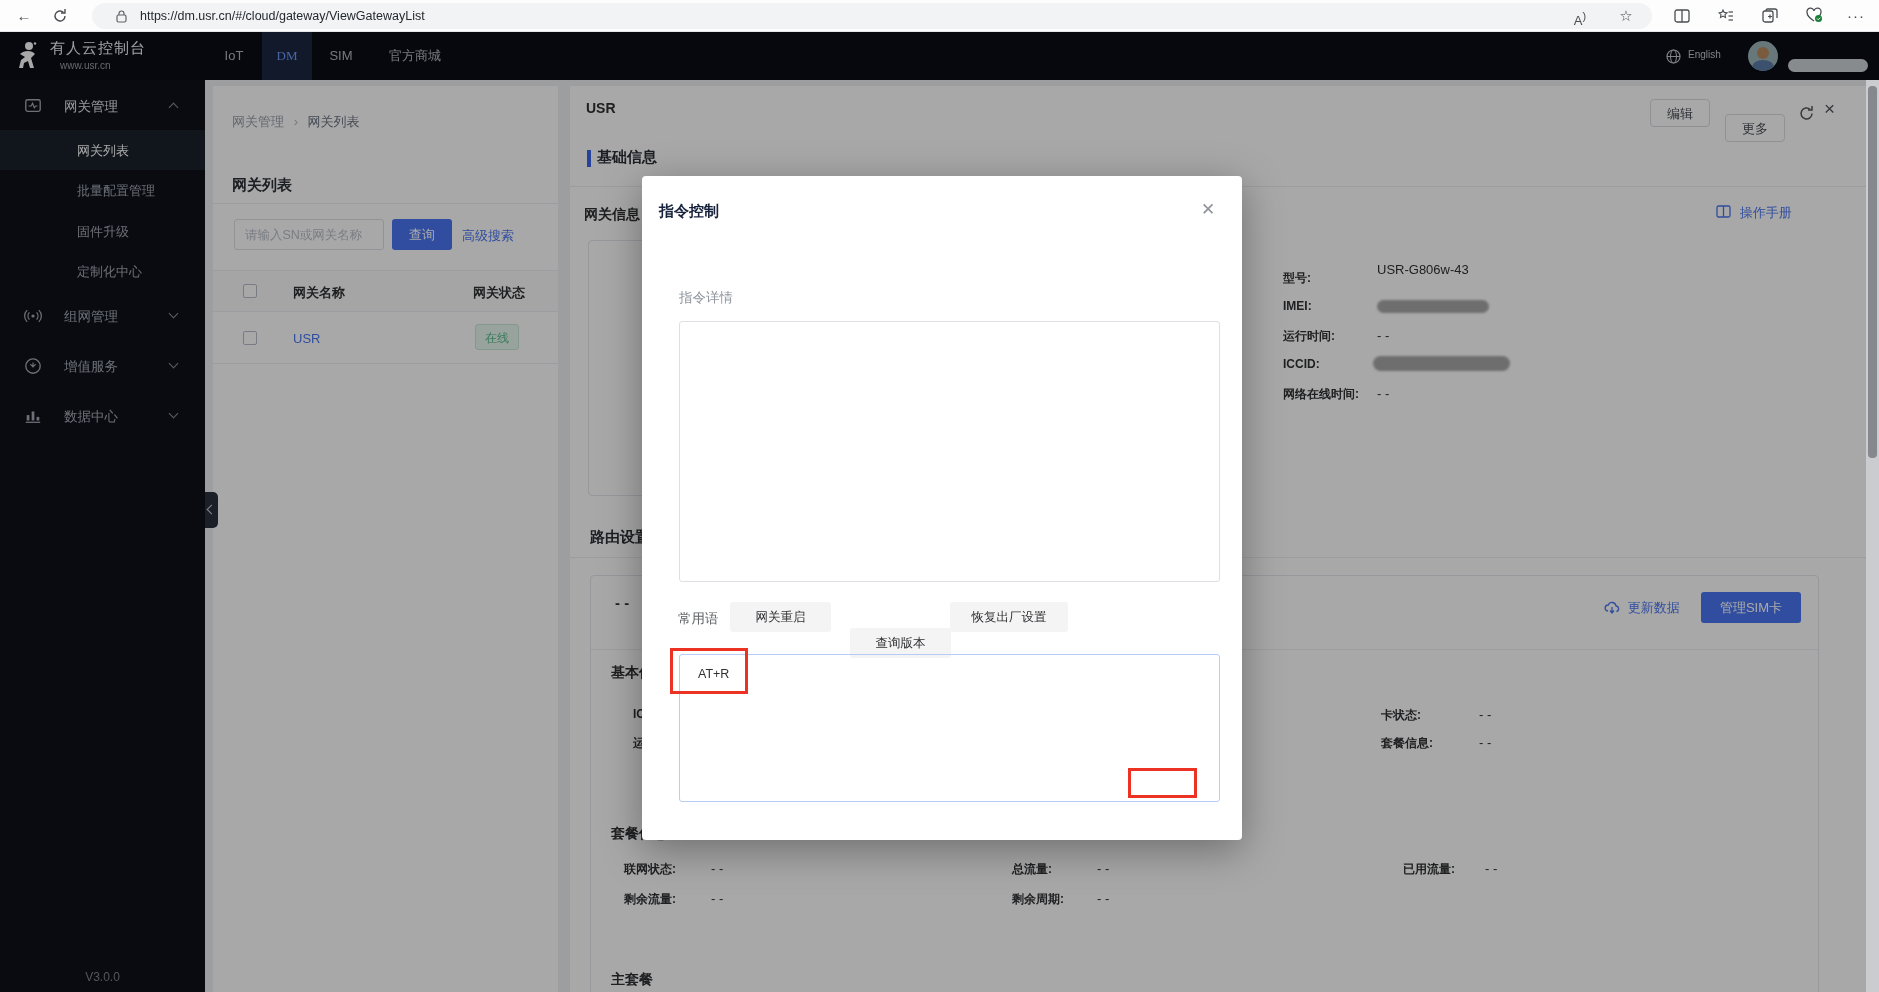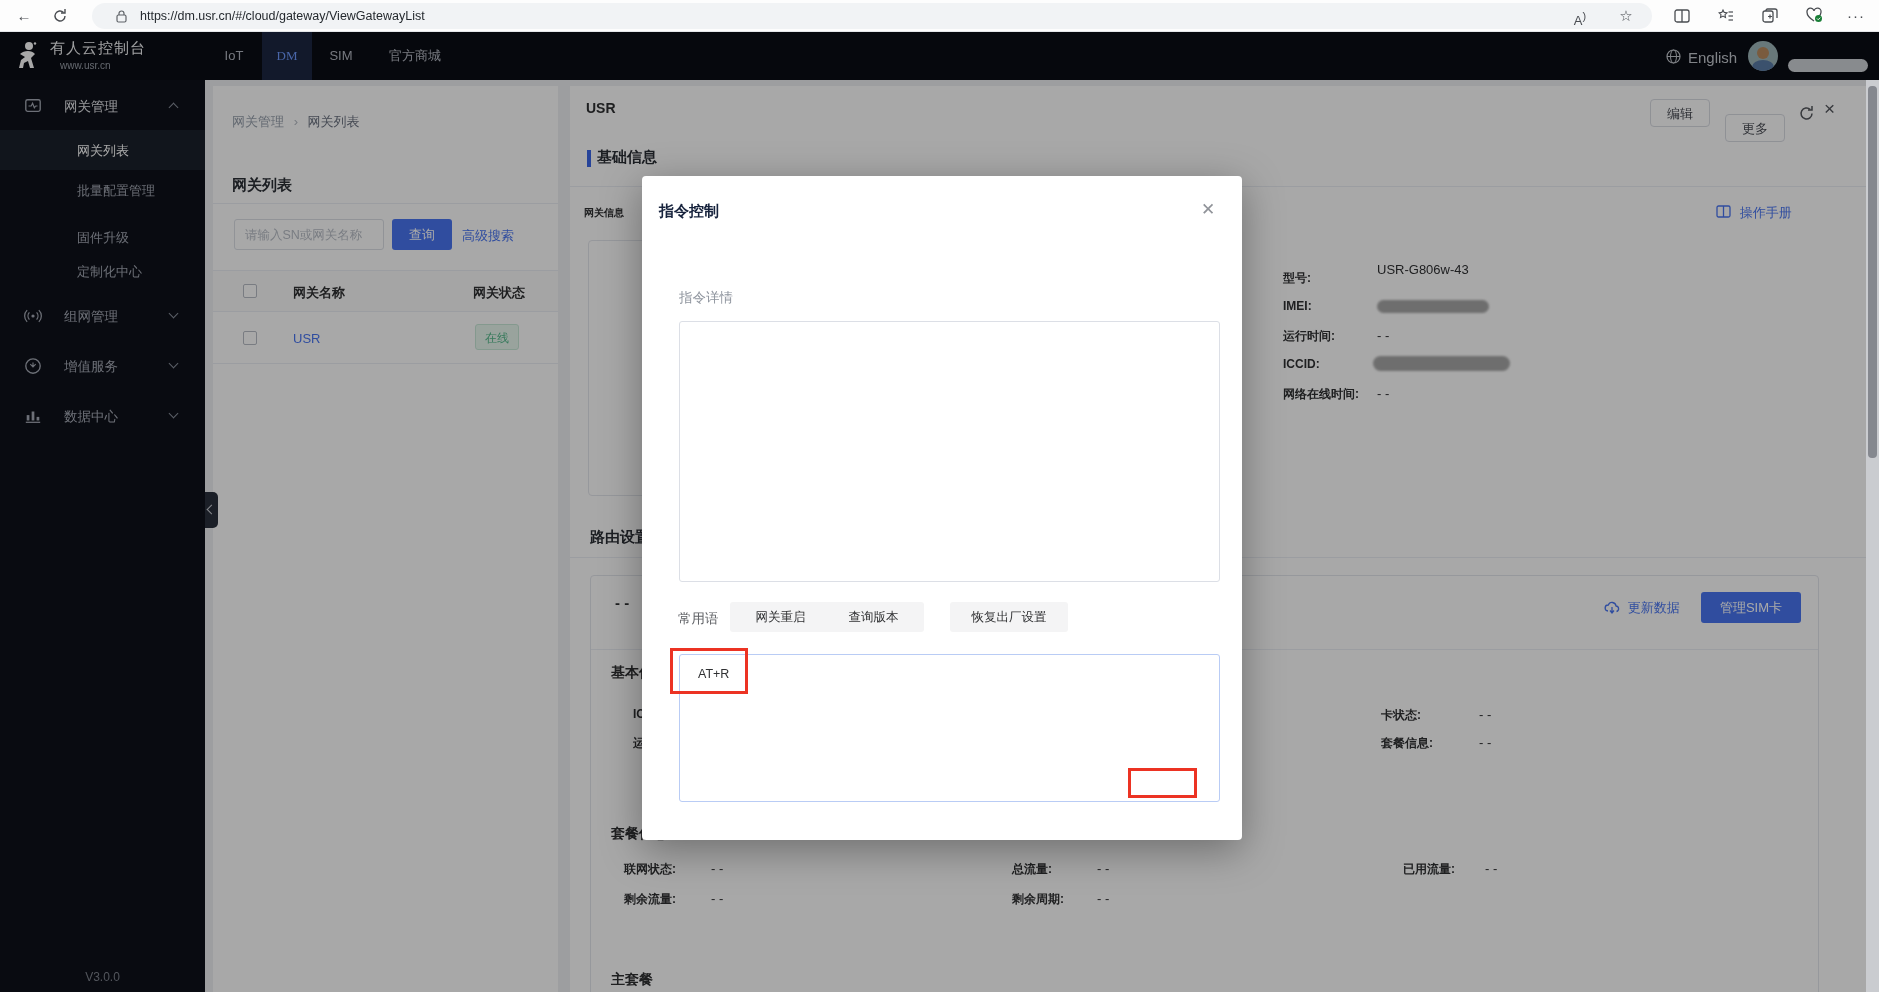--- a/index.html
+++ b/index.html
@@ -140,21 +140,21 @@
     <div class="logo-sub">www.usr.cn</div>
     <div class="nav-tab" style="left:210px;width:48px;">IoT</div>
     <div class="nav-tab active" style="left:262px;width:50px;">DM</div>
     <div class="nav-tab" style="left:316px;width:50px;">SIM</div>
     <div class="nav-tab" style="left:368px;width:94px;">官方商城</div>
     <svg class="ic" width="15" height="15" viewBox="0 0 15 15" style="position:absolute;left:1666px;top:17px;">
         <circle cx="7.5" cy="7.5" r="6.5" fill="none" stroke="#c3c7ce" stroke-width="1.2"></circle>
         <ellipse cx="7.5" cy="7.5" rx="3" ry="6.5" fill="none" stroke="#c3c7ce" stroke-width="1"></ellipse>
         <line x1="1" y1="7.5" x2="14" y2="7.5" stroke="#c3c7ce" stroke-width="1"></line>
       </svg>
-    <div style="position:absolute;left:1688px;top:17px;color:#c3c7ce;font-size:15px;">English</div>
+    <div style="position:absolute;left:1688px;top:17px;color:#c3c7ce;font-size:10px;">English</div>
     <div style="position:absolute;left:1748px;top:9px;width:30px;height:30px;border-radius:50%;background:#9fb7ba;overflow:hidden;">
       <div style="position:absolute;left:9px;top:6px;width:12px;height:12px;border-radius:50%;background:#b98a5e;"></div>
       <div style="position:absolute;left:4px;top:19px;width:22px;height:14px;border-radius:50%;background:#5a7ba6;"></div>
     </div>
     <div style="position:absolute;left:1788px;top:27px;width:80px;height:13px;border-radius:7px;background:#cfd3d8;"></div>
   </div>
 
   <div class="sidebar">
     <div class="side-row" style="top:6px;">
       <svg class="side-icon ic" viewBox="0 0 20 20">
@@ -163,21 +163,21 @@
         </svg>
       <span class="side-label" style="color:#e4e6ea;">网关管理</span>
       <span class="chev up"></span>
     </div>
     <div class="side-row active-sub" style="top:50px;">
         <span class="side-sub">网关列表</span>
       </div>
     <div class="side-row" style="top:90px;">
         <span class="side-sub">批量配置管理</span>
       </div>
-    <div class="side-row" style="top:137px;">
+    <div class="side-row" style="top:131px;">
         <span class="side-sub">固件升级</span>
       </div>
     <div class="side-row" style="top:171px;">
         <span class="side-sub">定制化中心</span>
       </div>
     <div class="side-row" style="top:216px;">
       <svg class="side-icon ic" viewBox="0 0 20 20">
           <circle cx="10" cy="10" r="1.8" fill="#a6abb6"></circle>
           <path d="M6 6a6 6 0 0 0 0 8M14 6a6 6 0 0 1 0 8" fill="none" stroke="#a6abb6" stroke-width="1.4"></path>
           <path d="M3.5 3.5a9 9 0 0 0 0 13M16.5 3.5a9 9 0 0 1 0 13" fill="none" stroke="#a6abb6" stroke-width="1.4"></path>
@@ -240,21 +240,21 @@
     <svg class="ic" width="17" height="17" viewBox="0 0 17 17" style="position:absolute;left:1228px;top:19px;">
         <path d="M14 8.5a5.5 5.5 0 1 1-1.7-4" fill="none" stroke="#55585e" stroke-width="1.5"></path>
         <path d="M14 1v4h-4" fill="none" stroke="#55585e" stroke-width="1.5"></path>
       </svg>
     <div style="position:absolute;left:1254px;top:12px;font-size:19px;color:#55585e;">×</div>
 
     <div class="blue-bar" style="left:17px;top:64px;"></div>
     <div class="sec-title" style="position:absolute;left:27px;top:62px;">基础信息</div>
     <div class="divider" style="left:0;top:100px;width:1296px;"></div>
 
-    <div style="position:absolute;left:14px;top:120px;font-size:10px;font-weight:bold;">网关信息</div>
+    <div style="position:absolute;left:14px;top:120px;font-size:14px;font-weight:bold;">网关信息</div>
     <div style="position:absolute;left:1146px;top:118px;">
       <svg class="ic" width="15" height="14" viewBox="0 0 15 14" style="display:inline-block;vertical-align:-2px;">
           <rect x="1" y="1" width="13" height="11" rx="1.5" fill="none" stroke="#4a76f2" stroke-width="1.3"></rect>
           <line x1="7.5" y1="1" x2="7.5" y2="12" stroke="#4a76f2" stroke-width="1.3"></line>
         </svg>
       <span class="link" style="font-size:13px;margin-left:5px;">操作手册</span>
     </div>
 
     <div class="inner-box" style="left:18px;top:154px;width:620px;height:256px;"></div>
 
@@ -314,21 +314,21 @@
     <div class="scrollbar-thumb"></div>
   </div>
 
   <div class="modal">
     <div class="modal-title">指令控制</div>
     <div class="modal-close">✕</div>
     <div class="modal-label" style="left:37px;top:113px;">指令详情</div>
     <textarea class="cmd-textarea" style=""></textarea>
     <div class="modal-label" style="left:36px;top:434px;color:#606266;">常用语</div>
     <div class="phrase-btn" style="left:88px;width:101px;">网关重启</div>
-    <div class="phrase-btn" style="left:181px;width:101px;">查询版本</div>
+    <div class="phrase-btn" style="left:208px;width:101px;margin-top:26px;">查询版本</div>
     <div class="phrase-btn" style="left:308px;width:118px;">恢复出厂设置</div>
     <div class="cmd-inputbox">
       <div class="cmd-value" style="left:18px;top:12px;">AT+R</div>
 
     </div>
     <div class="anno-rect" style="left:28px;top:472px;width:78px;height:46px;"></div>
     <div class="anno-rect" style="left:486px;top:592px;width:69px;height:30px;"></div>
   </div>
 
 </div>

